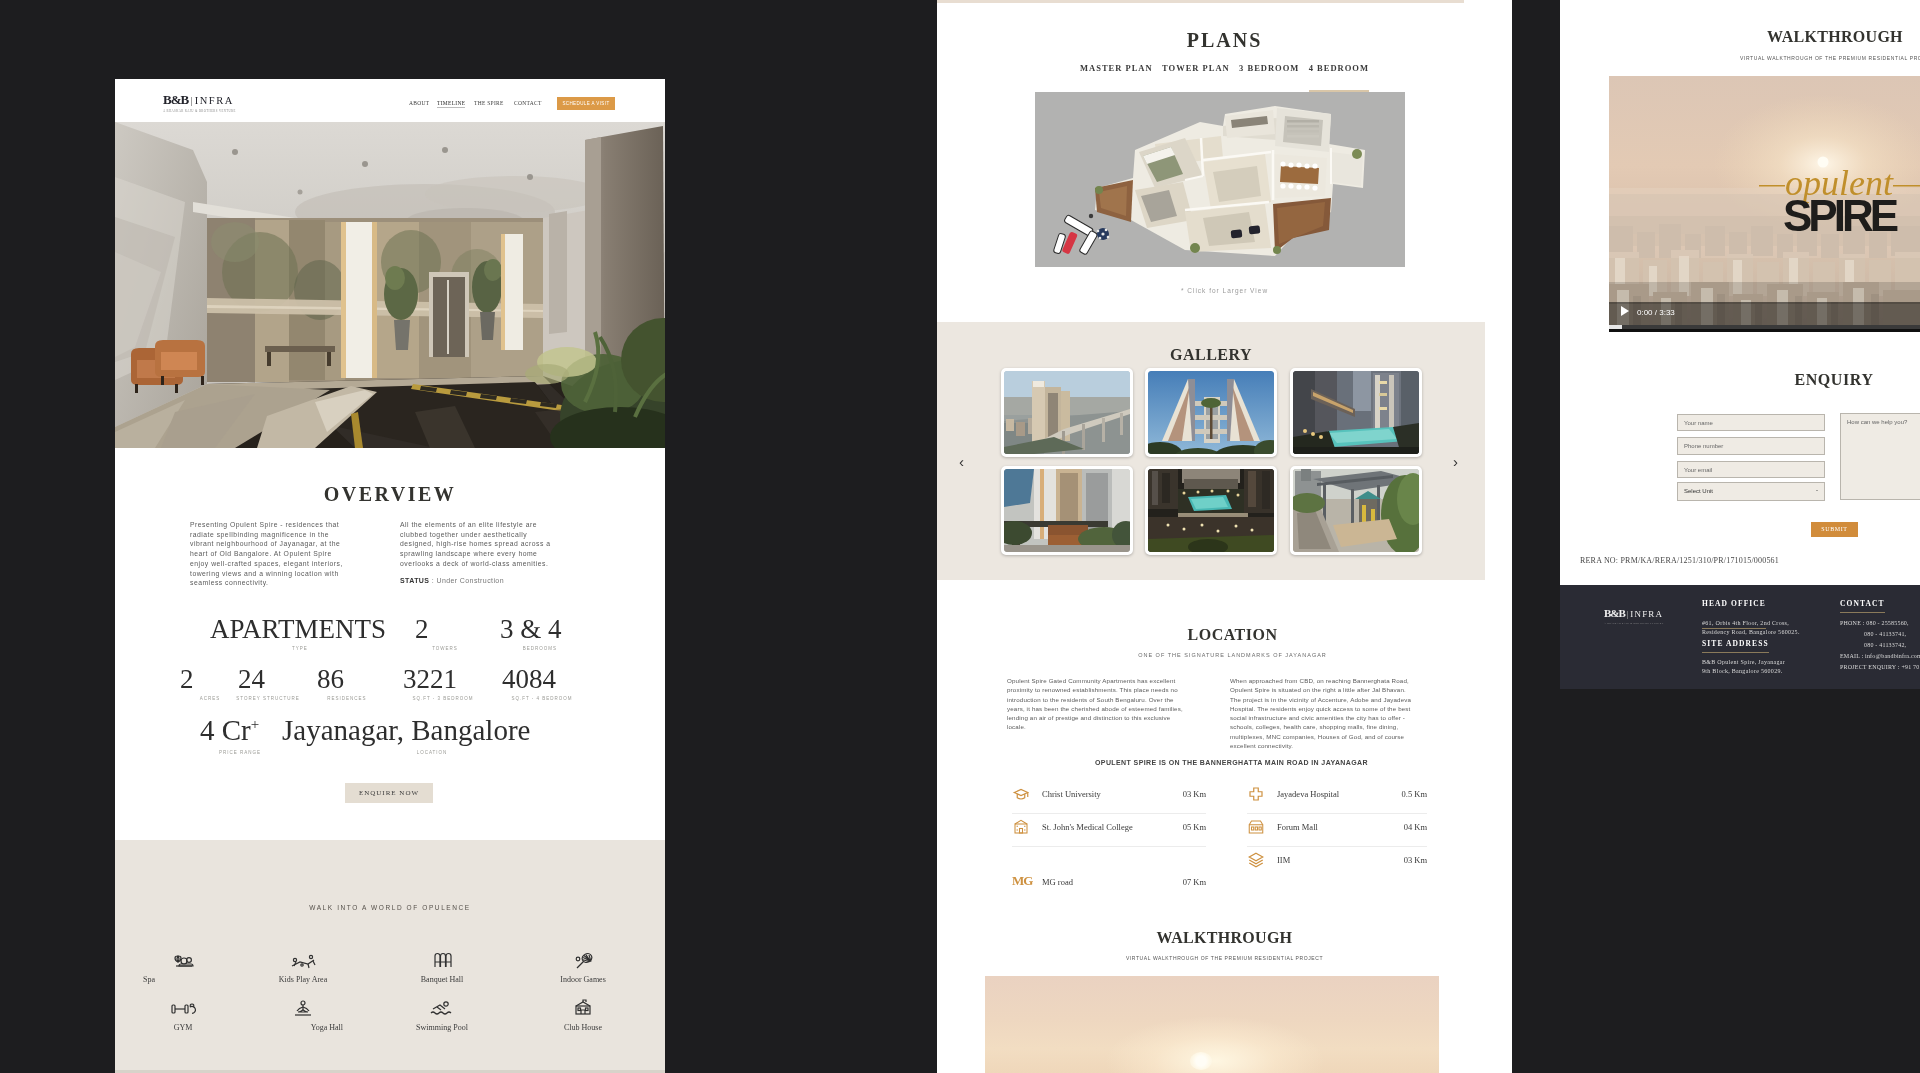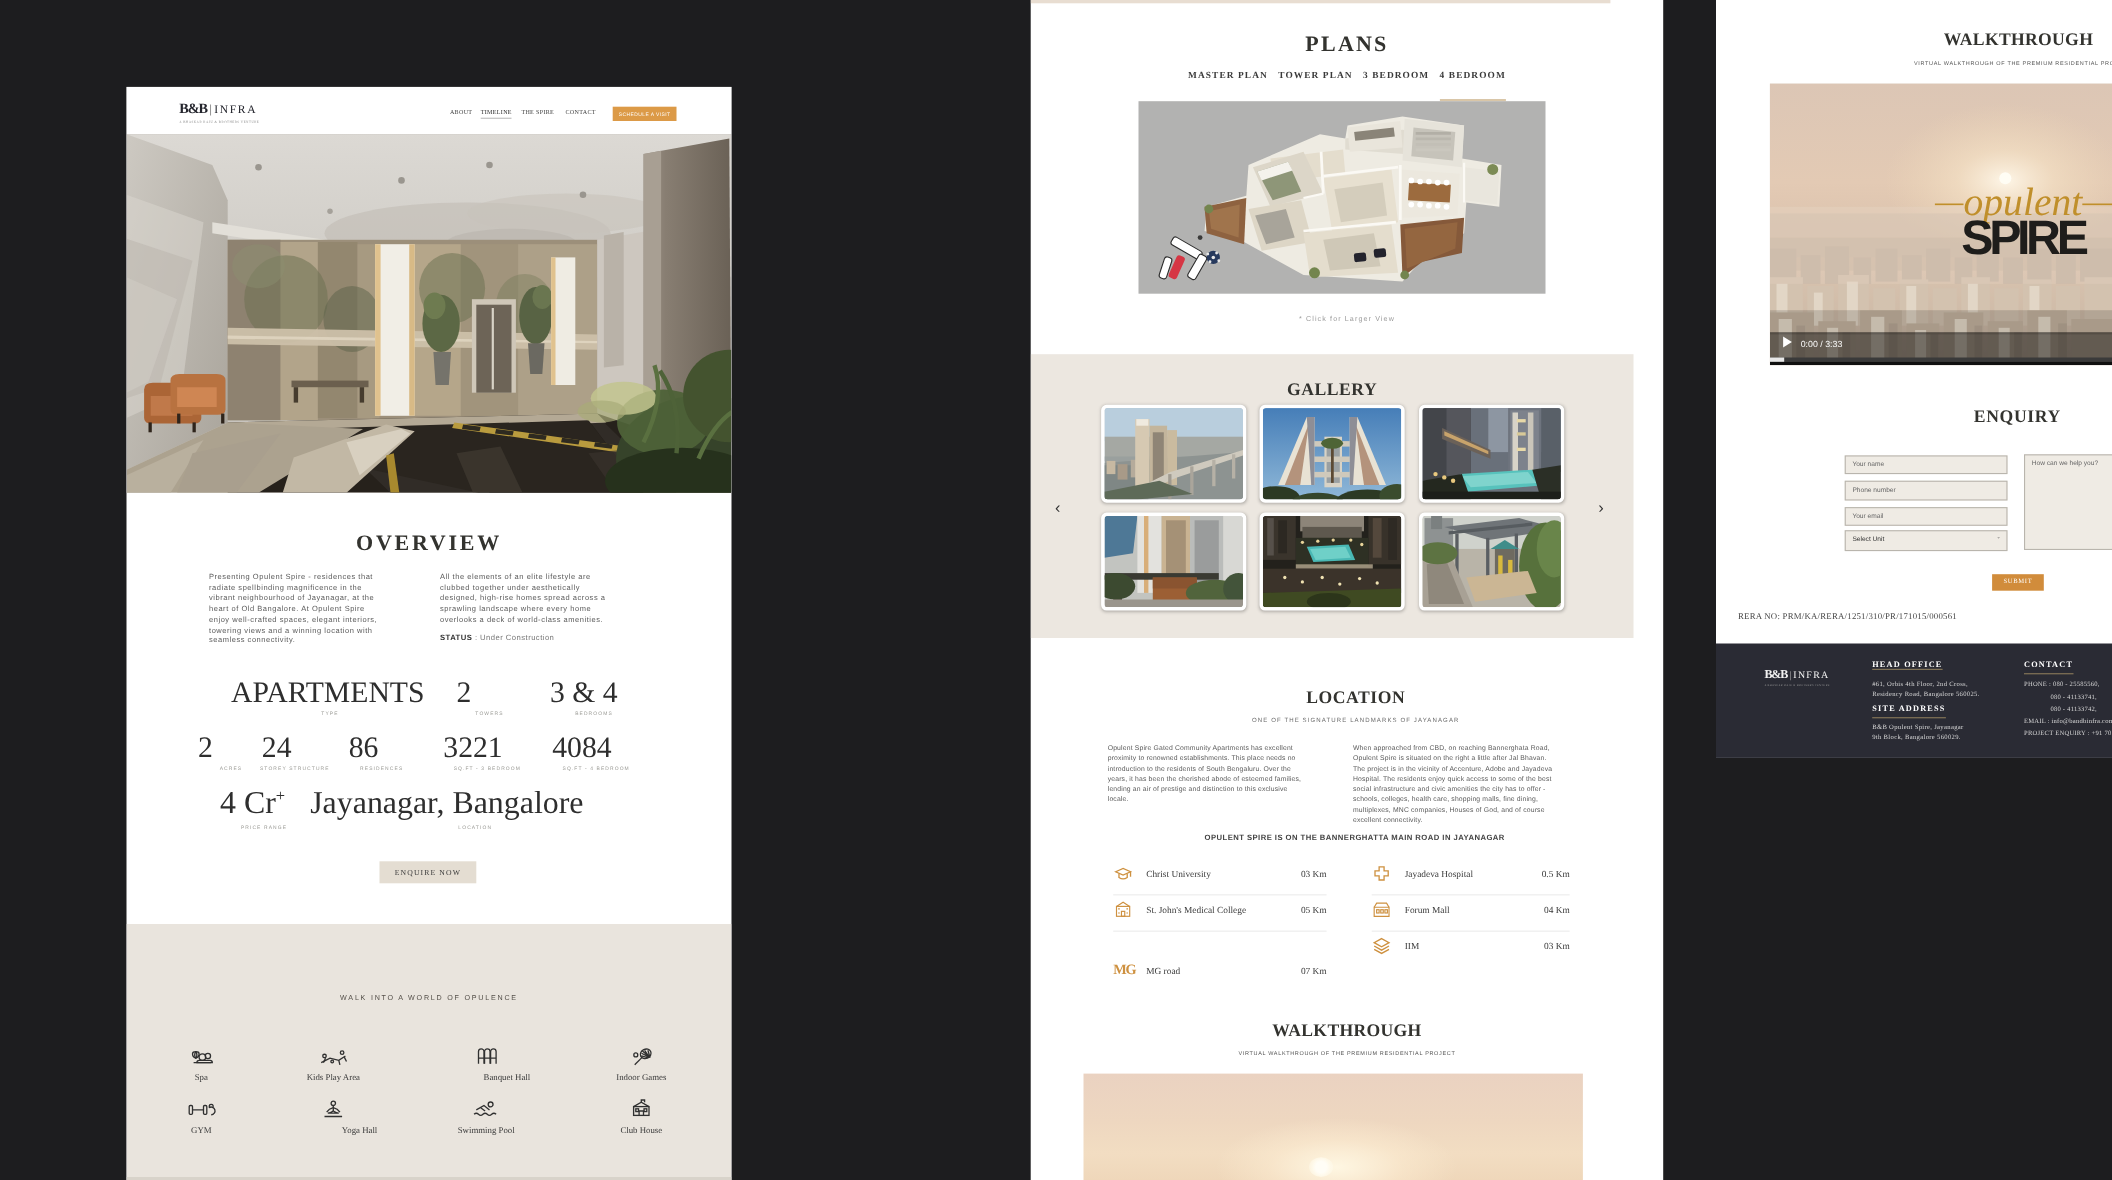--- a/index.html
+++ b/index.html
@@ -213,37 +213,37 @@
     <div class="abs ctr" style="top:64px;font-size:6.5px;letter-spacing:1.6px;color:#55504a">WALK INTO A WORLD OF OPULENCE</div>
 
     <div class="abs" id="ic-spa" style="left:53px;top:112px;width:30px;height:18px"><svg width="30" height="18" viewBox="0 0 30 18" fill="none" stroke="#303030" stroke-width="1.2">
           <path d="M10 4 q2 3 0 6 q-3 -1 -3 -4 q0 -2 3 -2z"></path>
           <path d="M10 4 q-2 3 0 6 q3 -1 3 -4 q0 -2 -3 -2z"></path>
           <circle cx="16" cy="9" r="3"></circle>
           <circle cx="21" cy="8" r="2.4"></circle>
           <path d="M13 12 h10 q2 0 2 2 h-14 q0 -2 2 -2z"></path>
           <path d="M8 14 h16"></path>
         </svg></div>
-    <div class="abs" style="left:28px;top:135px;width:80px;font-size:8px;color:#3b3b3b;text-align:center;font-family:'Liberation Serif',serif">Spa</div>
+    <div class="abs" style="left:28px;top:135px;width:80px;font-size:8px;color:#3b3b3b;font-family:'Liberation Serif',serif">Spa</div>
 
     <div class="abs" id="ic-kids" style="left:173px;top:112px;width:30px;height:18px"><svg width="30" height="18" viewBox="0 0 30 18" fill="none" stroke="#303030" stroke-width="1.2">
           <circle cx="7" cy="8" r="1.6"></circle>
           <circle cx="23" cy="5" r="1.6"></circle>
           <path d="M4 14 l8 -4 8 2 6 -4"></path>
           <path d="M8 10 l-2 4 M20 12 l1 4 M25 9 l2 4"></path>
           <circle cx="14" cy="13" r="1.2"></circle>
         </svg></div>
     <div class="abs" style="left:148px;top:135px;width:80px;font-size:8px;color:#3b3b3b;text-align:center;font-family:'Liberation Serif',serif">Kids Play Area</div>
 
     <div class="abs" id="ic-banq" style="left:312px;top:112px;width:30px;height:18px"><svg width="30" height="18" viewBox="0 0 30 18" fill="none" stroke="#303030" stroke-width="1.2">
           <path d="M8 4 a2.5 2.5 0 0 1 5 0 v6 h-5 z M13 10 v5 M8 10 v5"></path>
           <path d="M13.5 4 a2.5 2.5 0 0 1 5 0 v6 h-5 z M18.5 10 v5 M13.5 10 v5"></path>
           <path d="M19 4 a2.5 2.5 0 0 1 5 0 v6 h-5 z M24 10 v5 M19 10 v5"></path>
         </svg></div>
-    <div class="abs" style="left:287px;top:135px;width:80px;font-size:8px;color:#3b3b3b;text-align:right;font-family:'Liberation Serif',serif">Banquet Hall</div>
+    <div class="abs" style="left:287px;top:135px;width:80px;font-size:8px;color:#3b3b3b;text-align:center;font-family:'Liberation Serif',serif">Banquet Hall</div>
 
     <div class="abs" id="ic-ind" style="left:453px;top:112px;width:30px;height:18px"><svg width="30" height="18" viewBox="0 0 30 18" fill="none" stroke="#303030" stroke-width="1.2">
           <ellipse cx="19" cy="6" rx="5" ry="4.2" transform="rotate(-25 19 6)"></ellipse>
           <path d="M15.5 9.5 L9 16"></path>
           <path d="M16 3.5 l6 5 M18 2.8 l4.5 6.5 M21 2.8 l2 6.8 M15.2 5.5 l7 3.5 M15 7.8 l6.5 2"></path>
           <circle cx="10" cy="7" r="1.8"></circle>
         </svg></div>
     <div class="abs" style="left:428px;top:135px;width:80px;font-size:8px;color:#3b3b3b;text-align:center;font-family:'Liberation Serif',serif">Indoor Games</div>
 
     <div class="abs" id="ic-gym" style="left:53px;top:159px;width:30px;height:18px"><svg width="30" height="18" viewBox="0 0 30 18" fill="none" stroke="#303030" stroke-width="1.2">
@@ -793,21 +793,21 @@
 
   <div class="abs sf" style="left:20px;top:556px;font-size:8px;color:#474747;letter-spacing:.2px">RERA NO: PRM/KA/RERA/1251/310/PR/171015/000561</div>
 
   <div class="abs" style="left:0;top:585px;width:360px;height:104px;background:#2a2b34">
 
     <div class="abs sf" style="left:44px;top:18px;color:#f2f2f2">
       <span style="font-size:11px;font-weight:bold;letter-spacing:-1px">B&amp;B</span><span style="font-size:9px;color:#bbb"> | </span><span style="font-size:9px;letter-spacing:1.2px">INFRA</span>
       <div style="font-size:2.5px;color:#9a9a9a;letter-spacing:.3px;margin-top:1px">A BHASKAR RAJU &amp; BROTHERS VENTURE</div>
     </div>
 
-    <div class="abs sf" style="left:142px;top:14px;font-size:7.5px;font-weight:bold;color:#fff;letter-spacing:1.1px;border-bottom:1px solid #8a7a5a;padding-bottom:0">HEAD OFFICE</div>
+    <div class="abs sf" style="left:142px;top:14px;font-size:7.5px;font-weight:bold;color:#fff;letter-spacing:1.1px;border-bottom:1px solid #8a7a5a;padding-bottom:20px">HEAD OFFICE</div>
     <div class="abs sf" style="left:142px;top:34px;font-size:6px;line-height:8.5px;color:#d8d8d8;letter-spacing:.3px;white-space:nowrap">#61, Orbis 4th Floor, 2nd Cross,<br>Residency Road, Bangalore 560025.</div>
 
     <div class="abs sf" style="left:142px;top:54px;font-size:7.5px;font-weight:bold;color:#fff;letter-spacing:1.1px;border-bottom:1px solid #8a7a5a;padding-bottom:4px">SITE ADDRESS</div>
     <div class="abs sf" style="left:142px;top:73px;font-size:6px;line-height:8.5px;color:#d8d8d8;letter-spacing:.3px;white-space:nowrap">B&amp;B Opulent Spire, Jayanagar<br>9th Block, Bangalore 560029.</div>
 
     <div class="abs sf" style="left:280px;top:14px;font-size:7.5px;font-weight:bold;color:#fff;letter-spacing:1.1px;border-bottom:1px solid #8a7a5a;padding-bottom:4px">CONTACT</div>
     <div class="abs sf" style="left:280px;top:33px;font-size:6px;line-height:11px;color:#d8d8d8;letter-spacing:.2px;white-space:nowrap">PHONE : 080 - 25585560,<br><span style="margin-left:24px">080 - 41133741,</span><br><span style="margin-left:24px">080 - 41133742,</span><br>EMAIL : info@bandbinfra.com<br>PROJECT ENQUIRY : +91 70 90</div>
   </div>
 </div>
 

